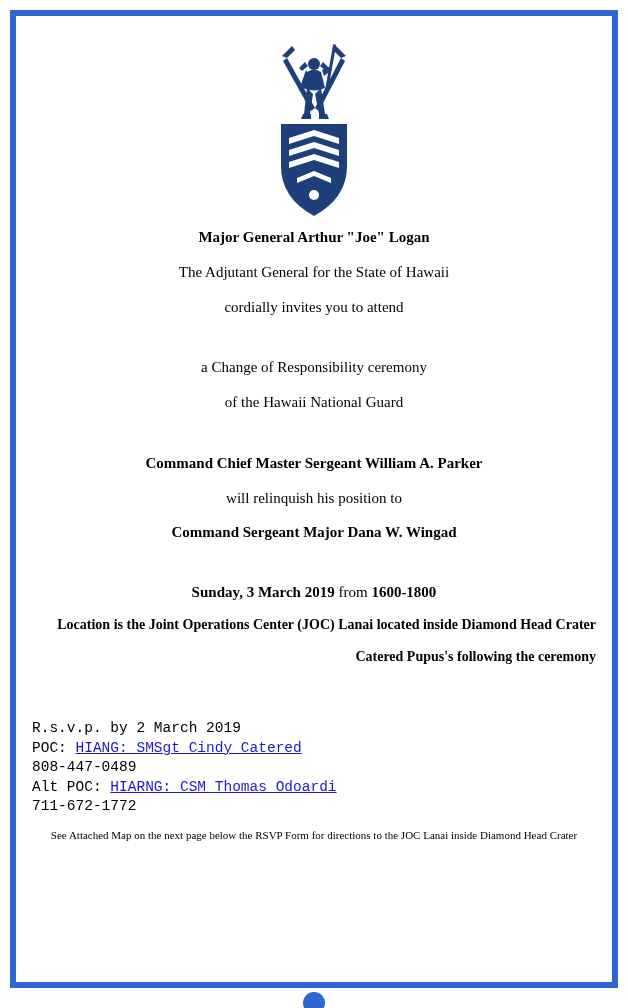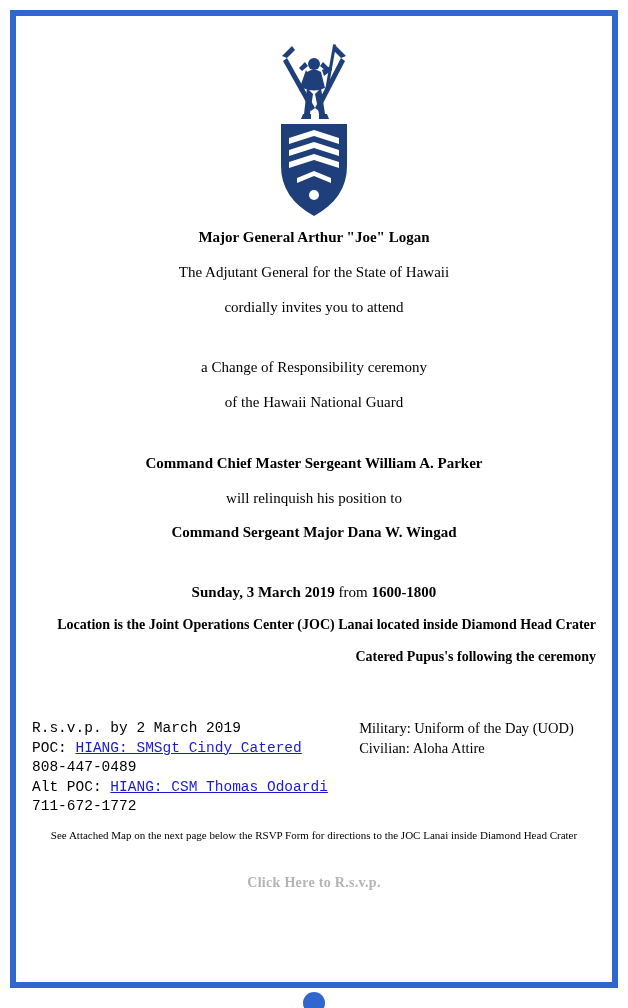--- a/index.html
+++ b/index.html
@@ -197,32 +197,27 @@
         <b>Sunday, 3 March 2019</b><span> from </span><b>1600-1800</b>
       </div>
       <div class="loc-line">Location is the Joint Operations Center (JOC) Lanai located inside Diamond Head Crater</div>
       <div class="loc-line">Catered Pupus's following the ceremony</div>
 
       <div class="rsvp-block">
         <div class="rsvp-left">
           <div>R.s.v.p. by 2 March 2019</div>
           <div><span>POC: </span><a class="link" href="#">HIANG: SMSgt Cindy Catered</a></div>
           <div>808-447-0489</div>
-          <div><span>Alt POC: </span><a class="link" href="#">HIANG: CSM Thomas Odoardi</a></div>
+          <div><span>Alt POC: </span><a class="link" href="#">HIARNG: CSM Thomas Odoardi</a></div>
           <div>711-672-1772</div>
-        </div>
-        <div class="rsvp-right">
-          <div>Military: Uniform of the Day (UOD)</div>
-          <div>Civilian: Aloha Attire</div>
         </div>
       </div>
 
       <div class="note">
         <span>See Attached Map on the next page below the RSVP Form for directions to the JOC</span>
         <span>Lanai inside Diamond Head Crater</span>
       </div>
 
-      <div class="click-here">Click Here to R.s.v.p.</div>
 
     </div>
   </div>
   <div class="bottom-dot"></div>
 </div>
 
 </body></html>

